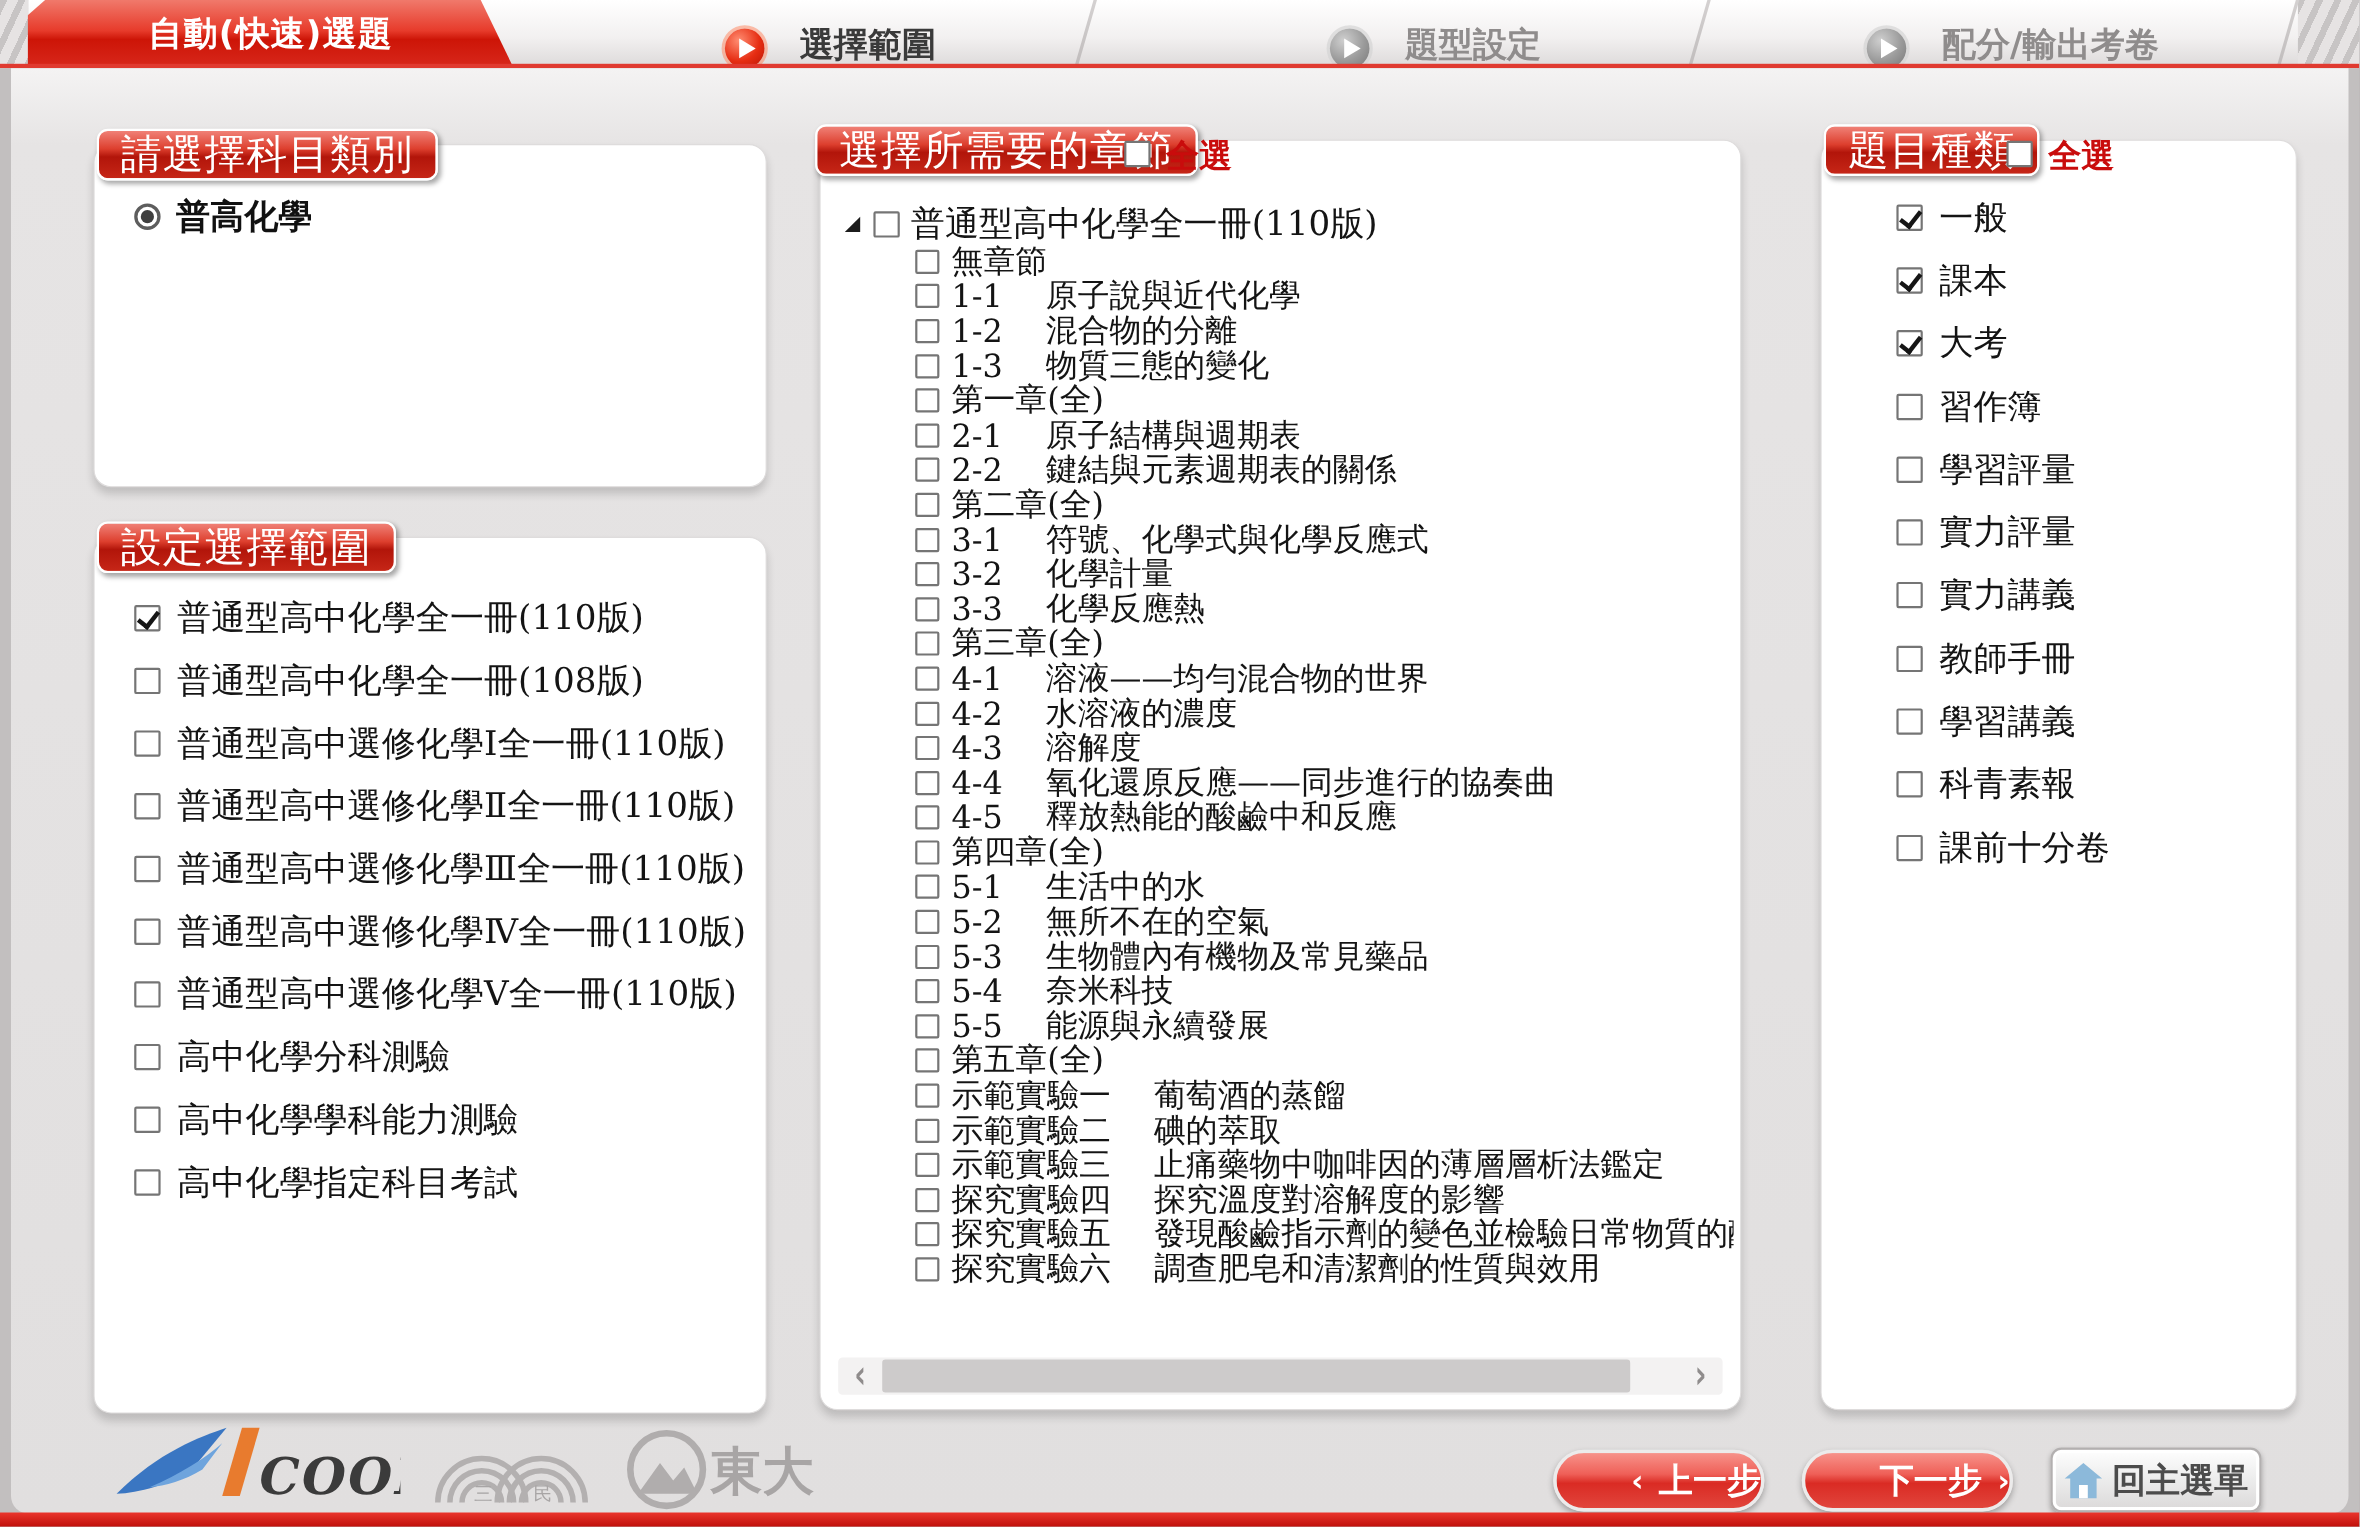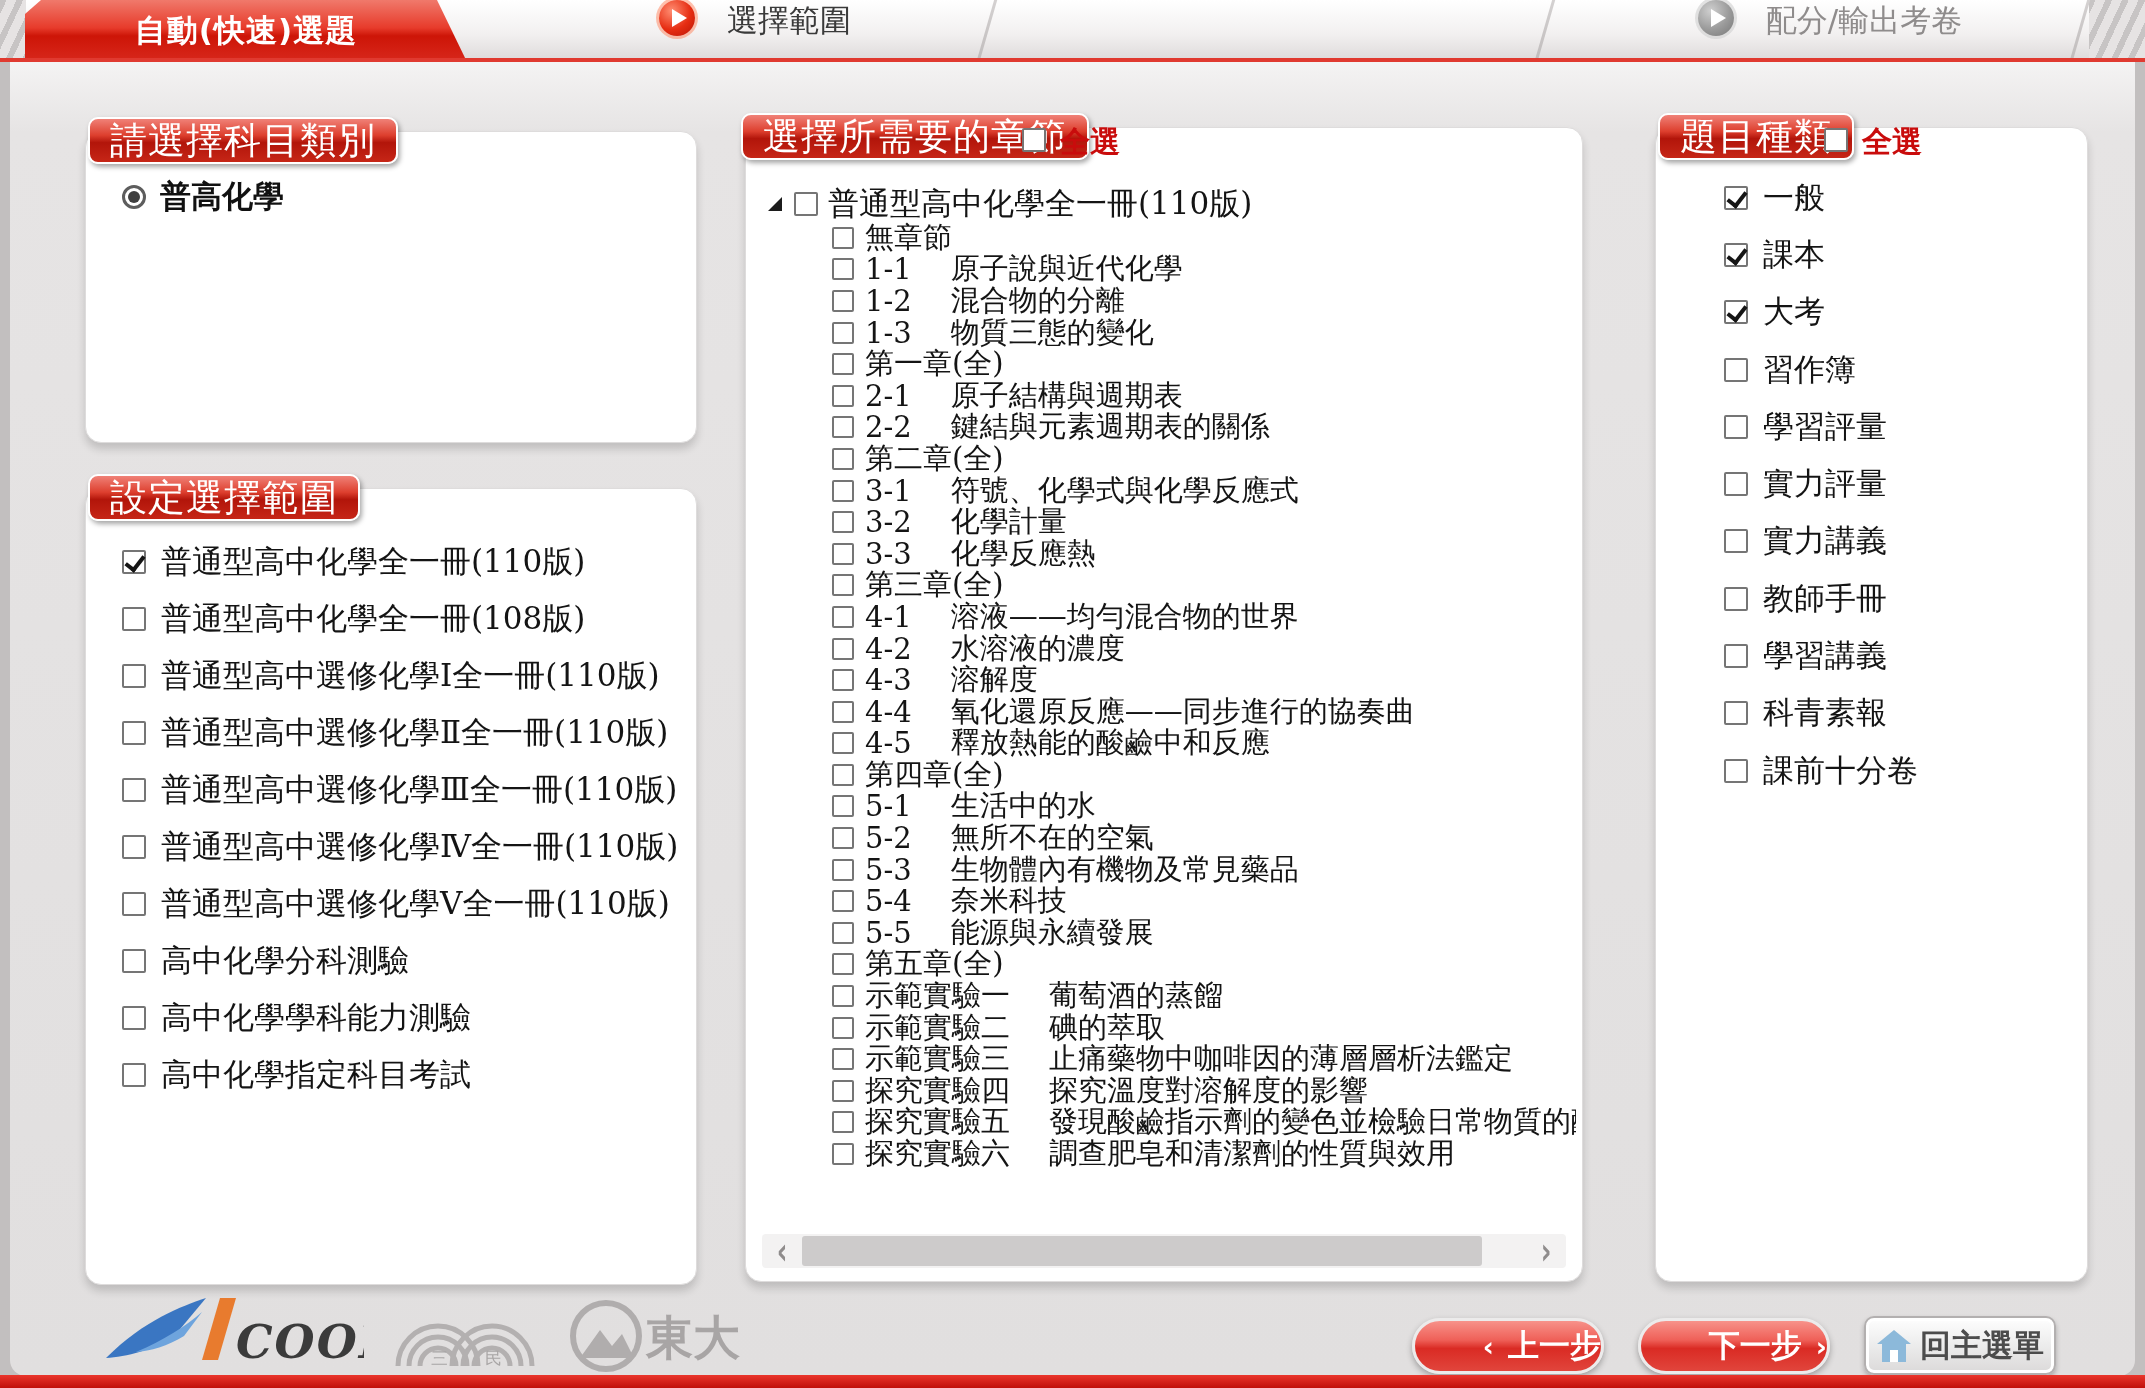--- a/index.html
+++ b/index.html
@@ -12,21 +12,21 @@
     background:linear-gradient(#ffffff,#f2f0f0 55%,#dcd9d9);overflow:hidden}
   .tabbar .redline{position:absolute;left:0;bottom:0;width:100%;height:4px;background:#e03a30}
   .stripes{position:absolute;top:0;height:62px;background:repeating-linear-gradient(115deg,#c7c4c4 0 6px,#e6e3e3 6px 15px)}
   .stripes.left{left:0;width:26px}
   .stripes.right{right:0;width:56px}
   .tab-sep{position:absolute;top:-6px;width:3px;height:76px;background:linear-gradient(#d6d3d3,#bdb9b9);transform:rotate(16deg)}
   .tab-active{position:absolute;left:25px;top:0;width:442px;height:62px;
     background:linear-gradient(#f0796b,#e73b2b 45%,#cd1507 58%,#d8281c);
     clip-path:polygon(0 14px,16px 0,calc(100% - 30px) 0,100% 100%,0 100%);
     display:flex;align-items:center;justify-content:center;color:#fff;font-weight:bold;font-size:31px;letter-spacing:1px}
-  .tab{position:absolute;top:0;height:62px;display:flex;align-items:flex-start;justify-content:center;gap:32px;font-weight:normal;font-size:31px}
+  .tab{position:absolute;top:0;height:62px;display:flex;align-items:flex-end;justify-content:center;gap:32px;font-weight:bold;font-size:31px}
   .tab .label{white-space:nowrap}
   .tab.t2{left:590px;width:330px;color:#3a3a3a}
   .tab.t3{left:1140px;width:330px;color:#8f8c8c}
   .tab.t4{left:1630px;width:400px;color:#8f8c8c}
   .play{width:36px;height:36px;border-radius:50%;position:relative;flex:none}
   .play::after{content:"";position:absolute;left:13px;top:9px;border-left:15px solid #fff;border-top:9px solid transparent;border-bottom:9px solid transparent}
   .play.red{background:radial-gradient(circle at 35% 30%,#ff8d72,#e62d12 55%,#b81405);box-shadow:0 0 0 3px rgba(255,130,90,.5)}
   .play.gray{background:radial-gradient(circle at 35% 30%,#cfcfcf,#9a9a9a 55%,#777);box-shadow:0 0 0 3px rgba(210,210,210,.65)}
 
   
@@ -108,20 +108,24 @@
     <span class="tab-sep" style="left:985px"></span>
     <span class="tab-sep" style="left:1543px"></span>
     <span class="tab-sep" style="left:2078px"></span>
 
     <div class="tab-active">
       <span class="label">自動(快速)選題</span>
     </div>
     <div class="tab t2">
       <span class="play red"></span>
       <span class="label">選擇範圍</span>
+    </div>
+    <div class="tab t3">
+      <span class="play gray"></span>
+      <span class="label">題型設定</span>
     </div>
     <div class="tab t4">
       <span class="play gray"></span>
       <span class="label">配分/輸出考卷</span>
     </div>
     <div class="redline"></div>
   </div>
 
   <div class="main">
 

